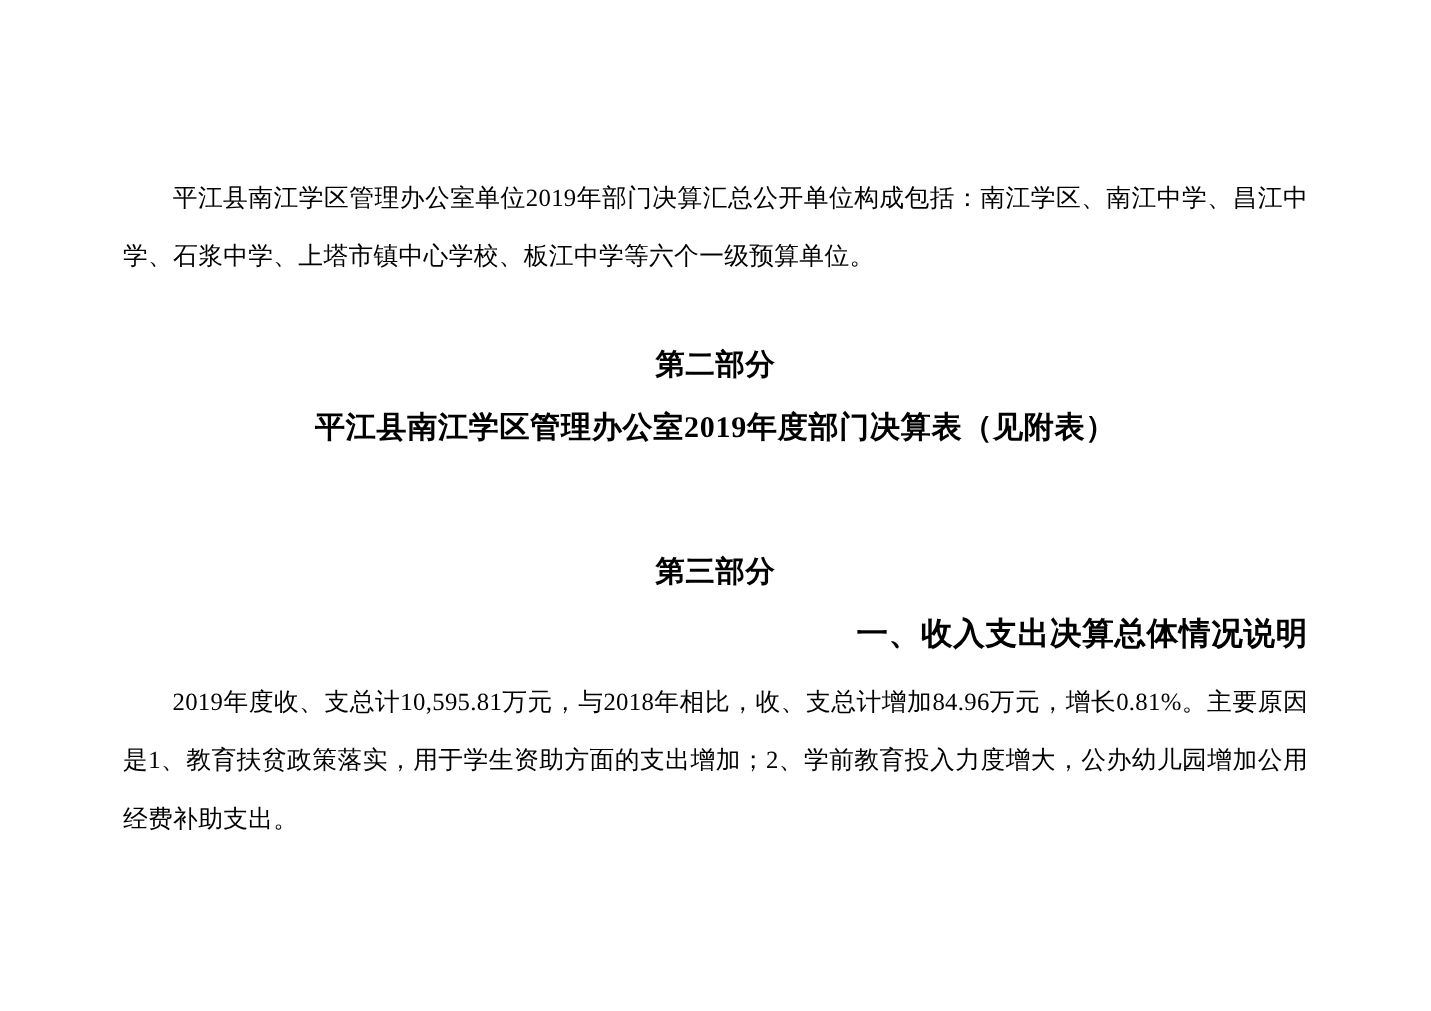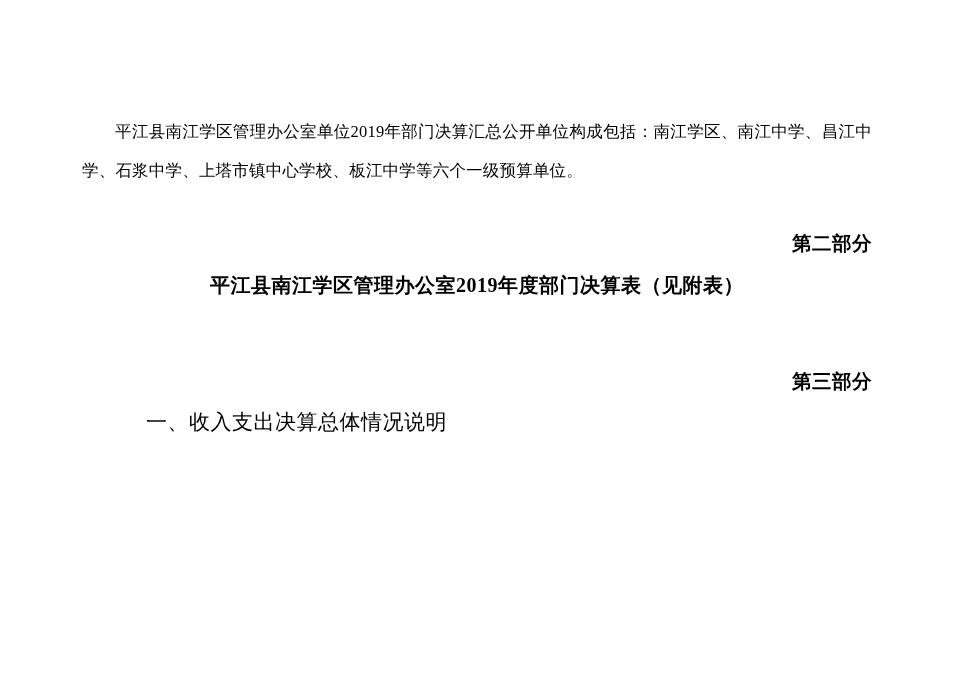--- a/index.html
+++ b/index.html
@@ -29,52 +29,53 @@
     letter-spacing: 0.2px;
   }
   .para .indent {
     display: inline-block;
     width: 33px;
   }
   .sec-num {
     font-size: 19.5px;
     font-weight: bold;
     line-height: 40px;
-    text-align: right;
+    text-align: center;
     letter-spacing: 0.5px;
   }
   .sec-title {
     font-size: 20px;
     font-weight: bold;
     line-height: 42px;
     text-align: center;
     letter-spacing: 0.5px;
   }
   .sub-title {
     font-size: 21px;
-    font-weight: normal;
+    font-weight: bold;
     line-height: 40px;
-    text-align: left;
+    text-align: right;
     letter-spacing: 0.5px;
     padding-left: 30px;
   }
   .block-part2 { margin-top: 34px; }
-  .block-part3 { margin-top: 56px; margin-left: 34px; }
+  .block-part3 { margin-top: 56px; }
   .body-block { margin-top: 6px; }
 </style>
 </head>
 <body>
 
 <div class="page">
 
   <p class="para"><span class="indent"></span><span>平江县南江学区管理办公室单位2019年部门决算汇总公开单位构成包括：南江学区、南江中学、昌江中学、石浆中学、上塔市镇中心学校、板江中学等六个一级预算单位。</span></p>
 
   <div class="block-part2">
     <div class="sec-num">第二部分</div>
     <div class="sec-title">平江县南江学区管理办公室2019年度部门决算表（见附表）</div>
   </div>
 
   <div class="block-part3">
     <div class="sec-num">第三部分</div>
     <div class="sub-title">一、收入支出决算总体情况说明</div>
+    <p class="para body-block"><span class="indent"></span><span>2019年度收、支总计10,595.81万元，与2018年相比，收、支总计增加84.96万元，增长0.81%。主要原因是1、教育扶贫政策落实，用于学生资助方面的支出增加；2、学前教育投入力度增大，公办幼儿园增加公用经费补助支出。</span></p>
   </div>
 
 </div>
 
 </body></html>

